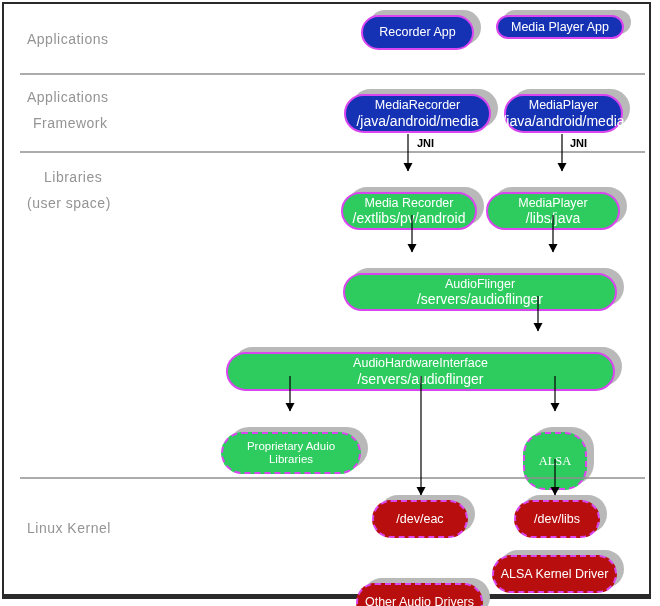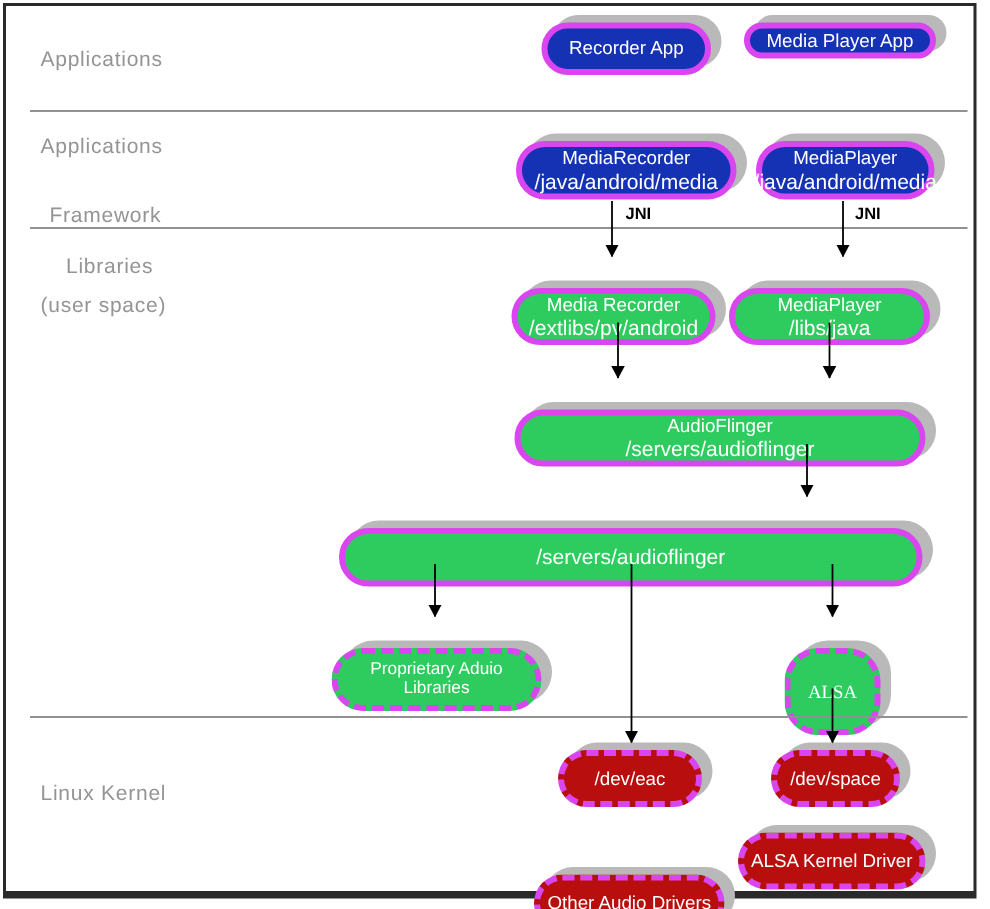--- a/index.html
+++ b/index.html
@@ -11,21 +11,21 @@
     position:absolute;left:2px;top:2px;width:649px;height:597px;
     border:2px solid #2a2a2a;border-bottom-width:5px;box-sizing:border-box;
     pointer-events:none;
   }
   .section-label{
     position:absolute;color:var(--section_label,#949494);font-size:14px;
     letter-spacing:0.5px;white-space:nowrap;
   }
   .pill{
     position:absolute;box-sizing:border-box;
-    border:4px solid #d946ef;border-radius:22px;
+    border:2px solid #d946ef;border-radius:22px;
     background:#888;color:#fff;text-align:right;
     display:flex;flex-direction:column;align-items:center;justify-content:center;
     line-height:1.15;z-index:2;
     box-shadow:7px -5px 0 var(--shadow,#b9b9b9);
   }
   .pill.dashed{border-style:dashed;}
   .pill.blue{background:var(--blue,#1632b4);}
   .pill.green{background:var(--green,#2ecc5f);margin-top:16px;}
   .pill.red{background:var(--red,#b90e0e);}
   .pill .title{font-size:12.5px;}
@@ -39,21 +39,21 @@
     z-index:3;pointer-events:none;
   }
 </style>
 </head>
 <body>
 
 <div class="frame"></div>
 
 <div class="section-label" style="left:27px;top:31px;">Applications</div>
 <div class="section-label" style="left:27px;top:89px;">Applications</div>
-<div class="section-label" style="left:33px;top:115px;margin-top:20px;">Framework</div>
+<div class="section-label" style="left:33px;top:115px;">Framework</div>
 <div class="section-label" style="left:44px;top:169px;">Libraries</div>
 <div class="section-label" style="left:27px;top:195px;">(user space)</div>
 <div class="section-label" style="left:27px;top:520px;text-align:center;">Linux Kernel</div>
 
 <span class="jni" style="left:417px;top:137px;">JNI</span>
 <span class="jni" style="left:570px;top:137px;">JNI</span>
 
 <div class="pill blue" style="left:361px;top:15px;width:113px;height:35px;">
   <span class="title">Recorder App</span>
 </div>
@@ -78,36 +78,37 @@
   <span class="title">MediaPlayer</span>
   <span class="sub">/libs/java</span>
 </div>
 
 <div class="pill green" style="left:343px;top:257px;width:274px;height:38px;">
   <span class="title">AudioFlinger</span>
   <span class="sub">/servers/audioflinger</span>
 </div>
 
 <div class="pill green" style="left:226px;top:336px;width:389px;height:39px;">
+  <span class="title">AudioHardwareInterface</span>
   <span class="sub">/servers/audioflinger</span>
 </div>
 
 <div class="pill green dashed" style="left:221px;top:416px;width:140px;height:42px;">
   <span class="title small">Proprietary Aduio</span>
   <span class="title small">Libraries</span>
 </div>
 <div class="pill green dashed" style="left:523px;top:416px;width:64px;height:58px;font-family:Liberation Serif, serif;">
   <span class="title">ALSA</span>
 </div>
 
 <div class="pill red dashed" style="left:372px;top:500px;width:96px;height:38px;">
   <span class="title">/dev/eac</span>
 </div>
 <div class="pill red dashed" style="left:514px;top:500px;width:86px;height:38px;">
-  <span class="title">/dev/space</span>
+  <span class="title">/dev/libs</span>
 </div>
 <div class="pill red dashed" style="left:356px;top:555px;width:127px;height:38px;margin-top:28px;">
   <span class="title">Other Audio Drivers</span>
 </div>
 <div class="pill red dashed" style="left:492px;top:555px;width:125px;height:38px;">
   <span class="title">ALSA Kernel Driver</span>
 </div>
 
 <svg class="overlay" xmlns="http://www.w3.org/2000/svg">
   <defs>

